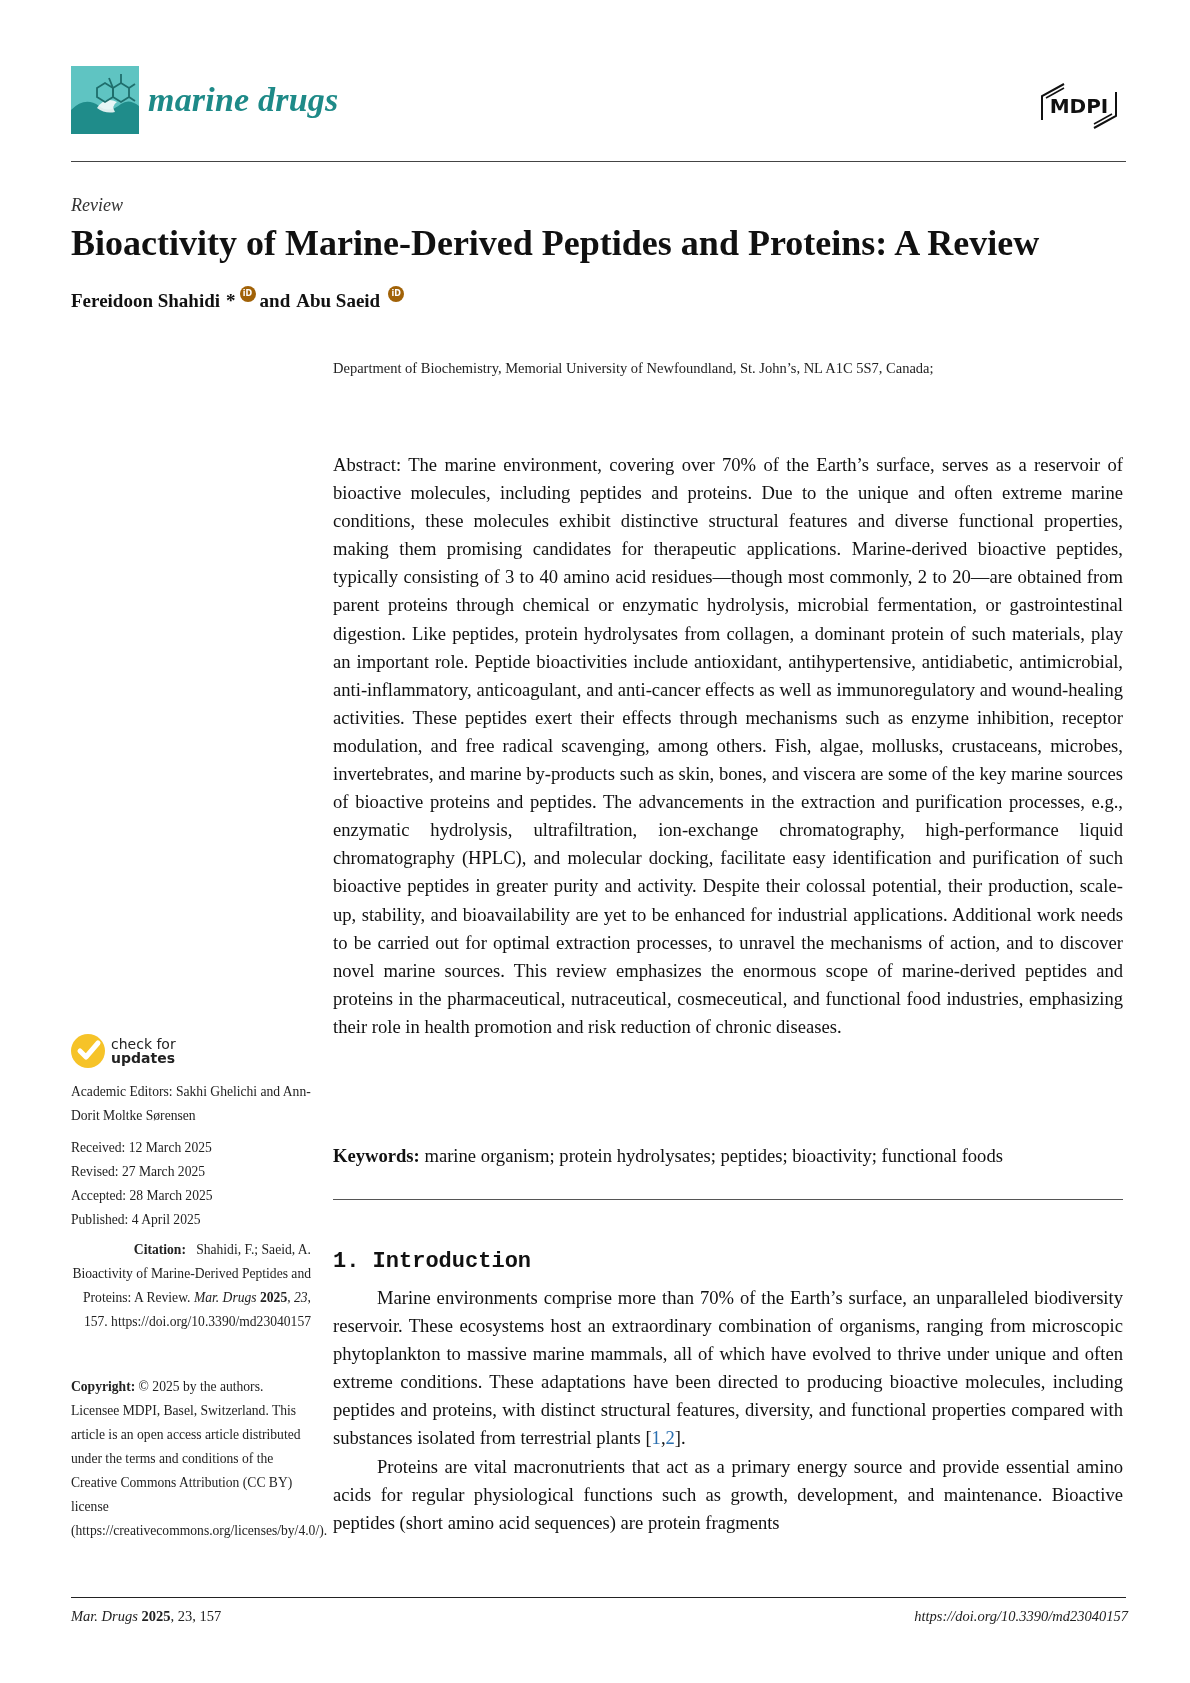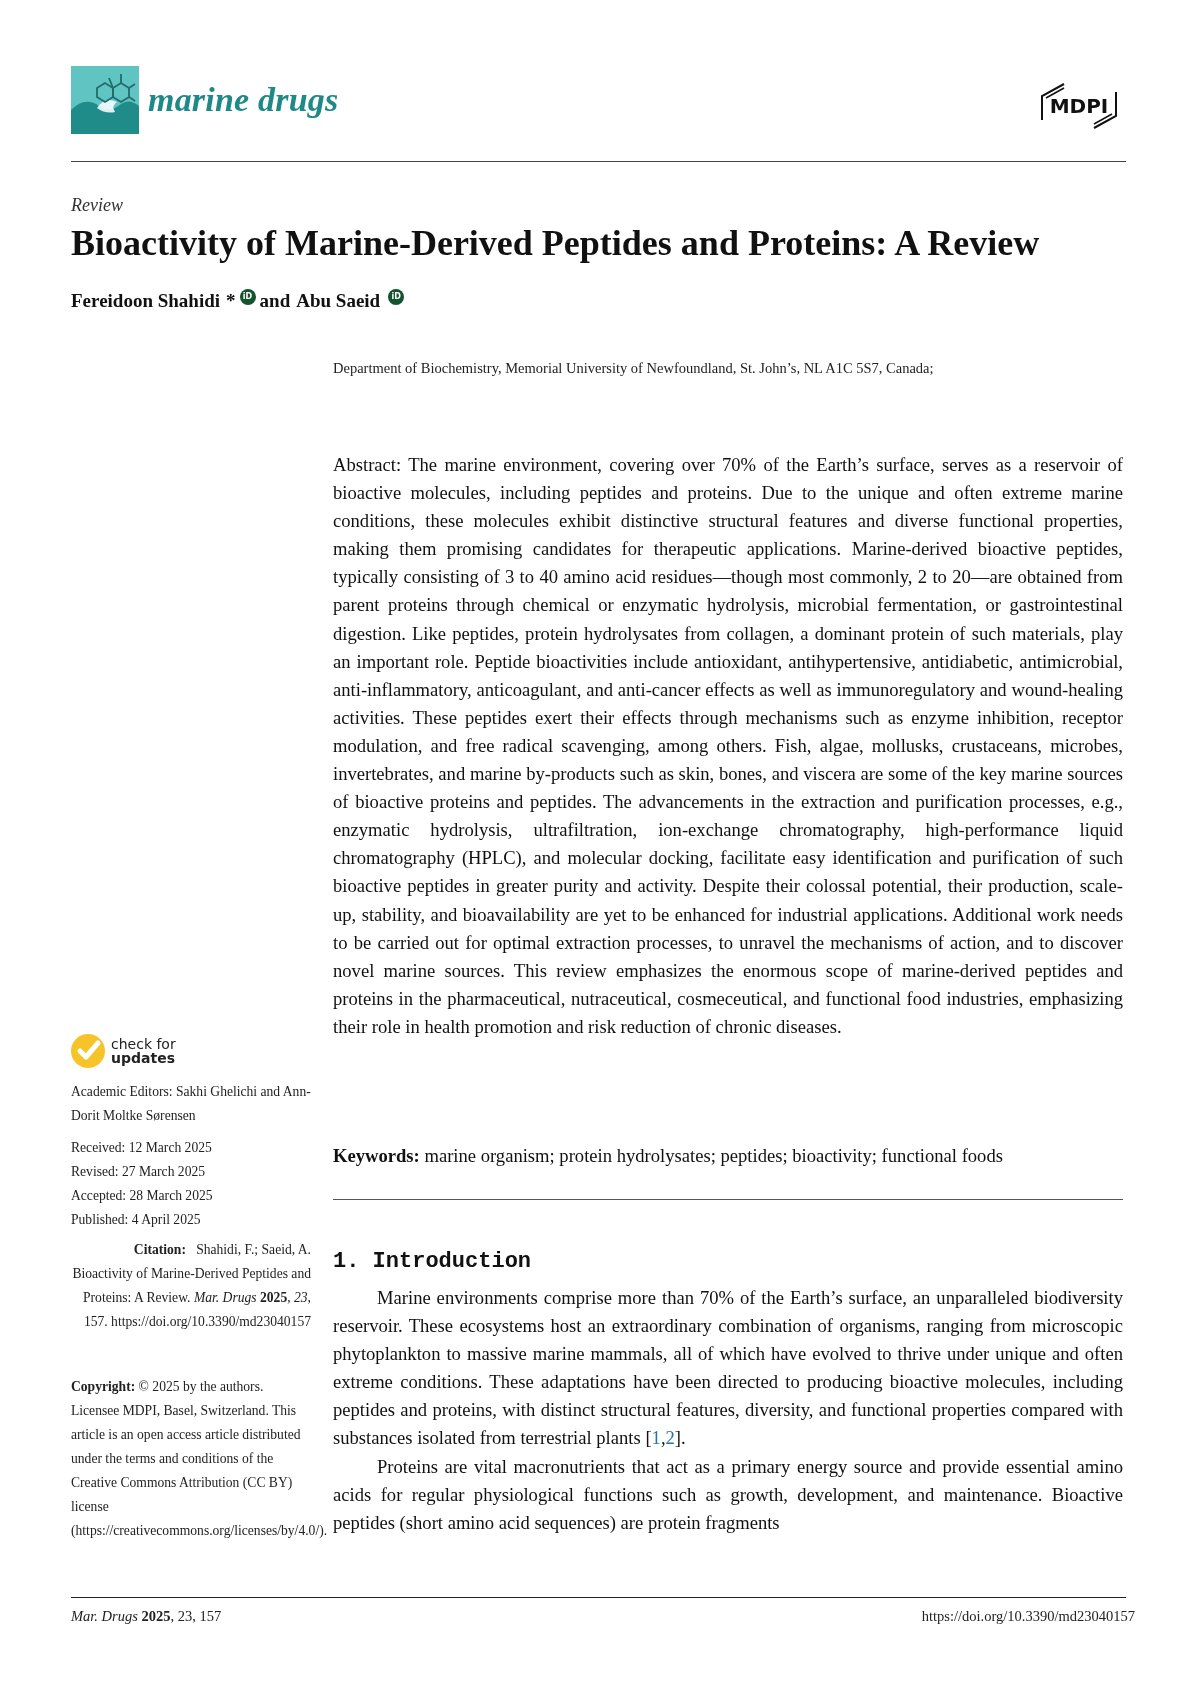--- a/index.html
+++ b/index.html
@@ -7,22 +7,22 @@
 
   
   .journal-logo { position: absolute; left: 71px; top: 66px; display: flex; align-items: center; }
   .logo-box { width: 68px; height: 68px; background: #1f8c8a; position: relative; overflow: hidden; }
   .journal-name { margin-left: 9px; font-family: "Liberation Serif", serif; font-style: italic; font-weight: bold; font-size: 34px; color: #1e8a88; letter-spacing: 0.2px; }
   .publisher-logo { position: absolute; left: 1036px; top: 78px; width: 86px; height: 56px; }
   .header-rule { position: absolute; left: 71px; right: 64px; top: 161px; height: 0; border-top: 1.5px solid #444; }
 
   .article-type { position: absolute; left: 71px; top: 195px; font-family: "Liberation Serif", serif; font-style: italic; font-size: 18px; color: #333; }
   .article-title { position: absolute; left: 71px; top: 222px; font-family: "Liberation Serif", serif; font-weight: bold; font-size: 36px; color: #111; white-space: nowrap; }
-  .authors { position: absolute; left: 71px; top: 290px; font-family: "Liberation Serif", serif; font-weight: bold; font-size: 19px; color: #111; display: flex; align-items: center; }
-  .orcid { display: inline-block; width: 16px; height: 16px; border-radius: 50%; background: #14532d; color: #fff; font-family: "DejaVu Sans", sans-serif; font-size: 8px; line-height: 16px; text-align: center; font-weight: bold; margin: 0 4px; vertical-align: middle; position: relative; top: -4px; }
+  .authors { position: absolute; left: 71px; top: 290px; font-family: "Liberation Serif", serif; font-weight: bold; font-size: 19px; color: #111; display: flex; align-items: flex-start; }
+  .orcid { display: inline-block; width: 16px; height: 16px; border-radius: 50%; background: #a16207; color: #fff; font-family: "DejaVu Sans", sans-serif; font-size: 8px; line-height: 16px; text-align: center; font-weight: bold; margin: 0 4px; vertical-align: middle; position: relative; top: -4px; }
 
   
   .affil { position: absolute; left: 333px; top: 358px; width: 790px; font-family: "Liberation Serif", serif; font-size: 14.5px; line-height: 21px; color: #222; }
 
   
   .abstract { position: absolute; left: 333px; top: 451px; width: 790px; font-family: "Liberation Serif", serif; font-size: 18.6px; line-height: 28.1px; color: #111; text-align: justify; hyphens: manual; }
   .abstract b { font-weight: normal; }
   .keywords { position: absolute; left: 333px; top: 1145px; width: 790px; font-family: "Liberation Serif", serif; font-size: 18.6px; color: #111; white-space: nowrap; }
   .body-rule { position: absolute; left: 333px; right: 67px; top: 1199px; border-top: 1.5px solid #555; }
 
@@ -41,21 +41,21 @@
   .sidebar { position: absolute; left: 71px; width: 240px; font-family: "Liberation Serif", serif; font-size: 13.6px; line-height: 24px; color: #222; }
   .sidebar b { font-weight: bold; }
   .side-editors { top: 1080px; }
   .side-dates { top: 1136px; }
   .side-citation { top: 1238px; text-align: right; }
   .side-copyright { top: 1375px; }
 
   
   .footer-rule { position: absolute; left: 71px; right: 64px; top: 1597px; border-top: 1.5px solid #222; }
   .footer-left { position: absolute; left: 71px; top: 1608px; font-family: "Liberation Serif", serif; font-size: 14.5px; color: #222; }
-  .footer-right { position: absolute; right: 55px; top: 1608px; font-family: "Liberation Serif", serif; font-size: 14.5px; color: #222; }
+  .footer-right { position: absolute; right: 62px; top: 1608px; font-family: "Liberation Serif", serif; font-size: 14.5px; color: #222; font-style: italic; }
 </style>
 </head>
 <body>
 
 <div class="journal-logo">
   <div class="logo-box">
     <svg width="68" height="68" viewBox="0 0 68 68">
       <rect width="68" height="68" fill="#5fc4c2"></rect>
       <path d="M0 44 Q14 30 28 40 Q38 48 50 38 Q58 32 68 40 L68 68 L0 68 Z" fill="#1f8c8a"></path>
       <path d="M26 42 Q34 30 46 36 Q40 40 44 46 Q34 48 26 42 Z" fill="#ffffff" opacity="0.85"></path>

